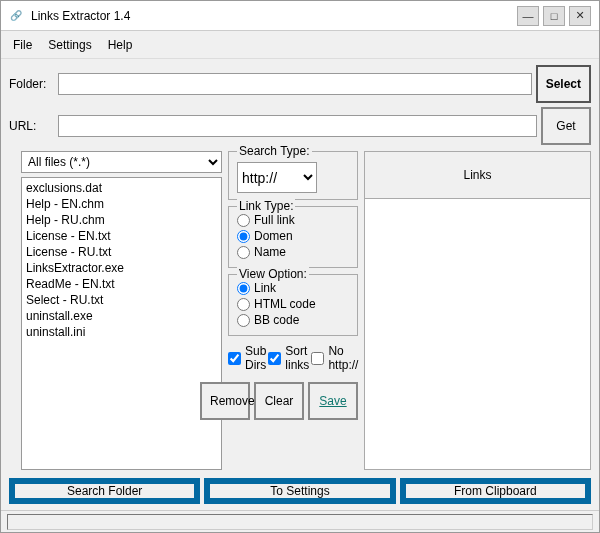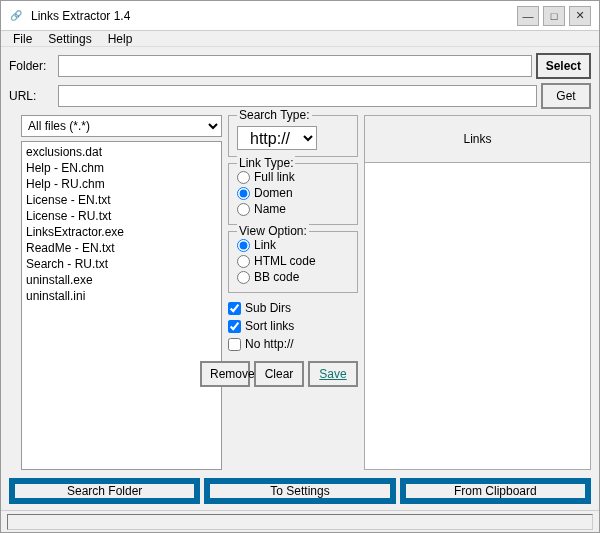--- a/index.html
+++ b/index.html
@@ -54,21 +54,21 @@
       border: 1px solid #aaa;
       cursor: pointer;
       display: flex;
       align-items: center;
       justify-content: center;
       font-size: 11px;
       color: #333;
     }
     .menu-bar {
       background: #f0f0f0;
-      height: 16px;
+      height: 28px;
       display: flex;
       align-items: center;
       padding: 0 4px;
       border-bottom: 1px solid #ddd;
     }
     .menu-item {
       padding: 2px 8px;
       cursor: pointer;
       font-size: 12px;
       color: #000;
@@ -93,21 +93,21 @@
     .text-input {
       flex: 1;
       height: 22px;
       border: 1px solid #999;
       background: #fff;
       padding: 0 3px;
       font-size: 12px;
       outline: none;
     }
     .btn {
-      height: 26px;
+      height: 38px;
       min-width: 50px;
       background: #f0f0f0;
       border: 2px solid #888;
       cursor: pointer;
       font-size: 12px;
       padding: 0 8px;
       color: #000;
     }
     .btn:disabled { color: #0f766e; cursor: default; text-decoration: underline; }
     .btn-select {
@@ -187,30 +187,29 @@
       color: #000;
       cursor: pointer;
     }
     .search-type-row {
       display: flex;
       align-items: center;
       gap: 4px;
       margin-top: 4px;
     }
     .search-type-select {
-      height: 24px;
+      height: 31px;
       border: 1px solid #999;
       background: #fff;
-      font-size: 16px;
+      font-size: 14px;
       width: 80px;
-      padding-left: 8px;
     }
     .bottom-checkboxes {
       display: flex;
-      flex-direction: column;
+      flex-direction: row;
       gap: 2px;
       margin-top: 2px;
     }
     .action-buttons {
       display: flex;
       gap: 4px;
       justify-content: flex-end;
       margin-top: 2px;
     }
     .right-panel {
@@ -309,21 +308,21 @@
         </select>
         <div class="file-list">
 
         <div class="file-item">exclusions.dat</div>
             <div class="file-item">Help - EN.chm</div>
             <div class="file-item">Help - RU.chm</div>
             <div class="file-item">License - EN.txt</div>
             <div class="file-item">License - RU.txt</div>
             <div class="file-item">LinksExtractor.exe</div>
             <div class="file-item">ReadMe - EN.txt</div>
-            <div class="file-item">Search - RU.txt</div>
+            <div class="file-item">Select - RU.txt</div>
             <div class="file-item">uninstall.exe</div>
             <div class="file-item">uninstall.ini</div>
           </div>
       </div>
 
       <div class="middle-panel">
 
         <div class="group-box">
           <span class="group-label">Search Type:</span>
           <div class="search-type-row">

